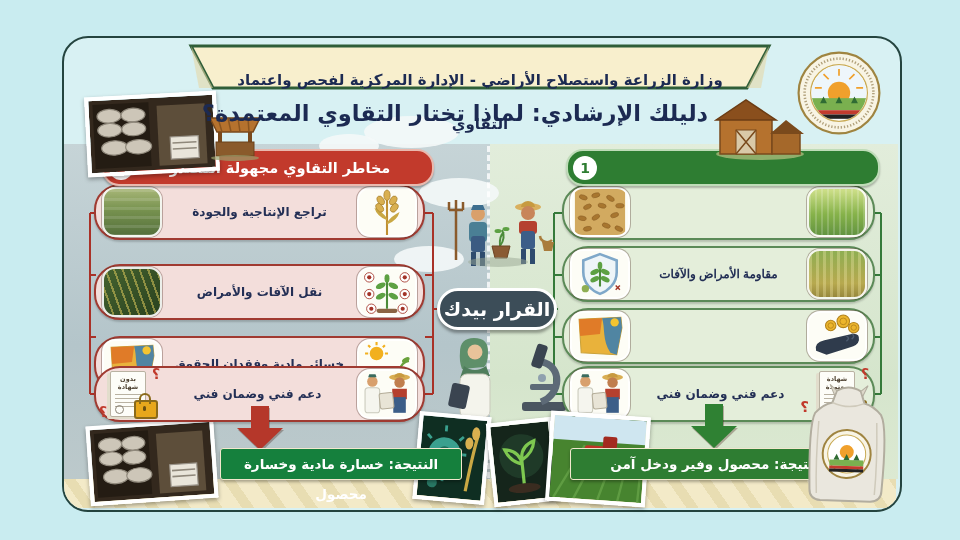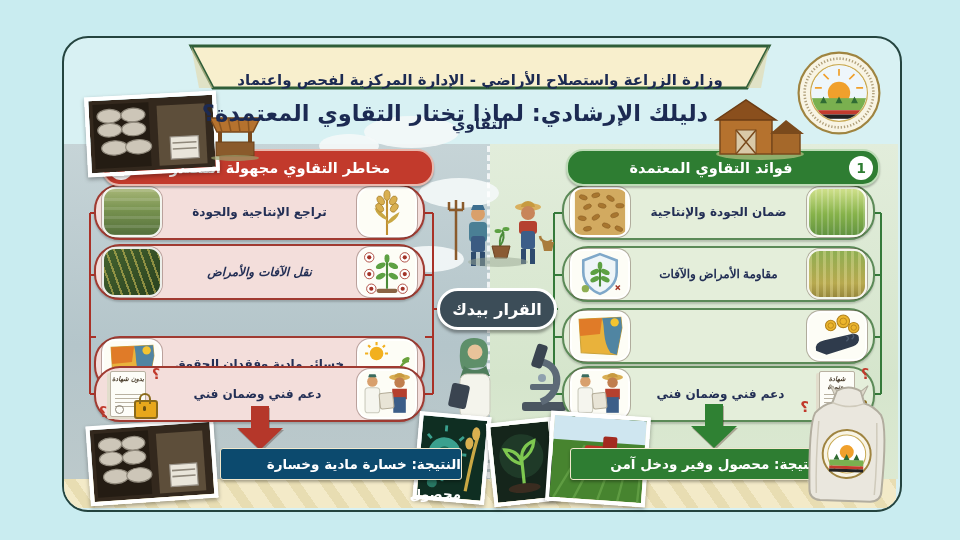--- a/index.html
+++ b/index.html
@@ -43,42 +43,42 @@
   .ph-diseased{background:linear-gradient(135deg,#44622f,#2a421f);}
   .ph-diseased:after{content:"";position:absolute;inset:0;background:repeating-linear-gradient(70deg,rgba(214,196,90,.55) 0 2px,transparent 2px 8px);}
   .ph-rice{background:linear-gradient(180deg,#cfe08a,#86b24a 55%,#639441);}
   .ph-rice:after{content:"";position:absolute;inset:0;background:repeating-linear-gradient(90deg,rgba(255,255,255,.18) 0 2px,transparent 2px 6px);}
   .ph-wheat2{background:linear-gradient(180deg,#8fae52,#b7a94f 70%,#97883d);}
   .ph-wheat2:after{content:"";position:absolute;inset:0;background:repeating-linear-gradient(90deg,rgba(250,240,180,.3) 0 3px,transparent 3px 7px);}
 
   
   .cert{width:56px;height:48px;position:relative;flex:0 0 auto;}
   .cert-card{position:absolute;left:8px;top:1px;width:34px;height:44px;background:#fdfdf8;border:1px solid #b9b2a2;border-radius:2px;box-shadow:-3px 2px 0 #e2ddcc;}
-  .cert-label{font-size:6.5px;font-weight:800;color:#4d4130;text-align:center;padding-top:3px;line-height:1.25;direction:rtl;font-style:italic;}
+  .cert-label{font-size:6.5px;font-weight:800;color:#4d4130;text-align:center;padding-top:3px;line-height:1.25;direction:rtl;}
   .cert-lines{position:absolute;left:4px;right:4px;top:22px;height:14px;background:repeating-linear-gradient(180deg,#b9b2a2 0 1px,transparent 1px 4px);}
   .cert-stamp{position:absolute;left:4px;bottom:2px;width:7px;height:7px;border:1px solid #8a8375;border-radius:50%;}
   .lock{position:absolute;right:0;bottom:-1px;width:20px;height:15px;background:#e7a71c;border:2px solid #8a6a1a;border-radius:3px;z-index:2;}
   .lock:before{content:"";position:absolute;left:3px;top:-9px;width:8px;height:9px;border:2.5px solid #8a6a1a;border-bottom:none;border-radius:6px 6px 0 0;}
   .lock:after{content:"";position:absolute;left:7px;top:4px;width:3px;height:5px;background:#6a4f10;border-radius:2px;}
   .qmark{position:absolute;color:#c1392b;font-weight:800;font-size:14px;z-index:3;}
   .row-q{position:absolute;font-weight:800;color:#c1392b;font-size:15px;z-index:11;}
 
   
-  .badge{position:absolute;left:437px;top:288px;width:120px;height:42px;background:#3c4d58;border:3px solid #fff;border-radius:24px;box-sizing:border-box;display:flex;align-items:center;justify-content:center;color:#fff;font-size:16px;font-weight:800;direction:rtl;z-index:14;box-shadow:0 3px 3px rgba(0,0,0,.35);}
+  .badge{position:absolute;left:437px;top:288px;width:120px;height:42px;background:#3c4d58;border:3px solid #fff;border-radius:24px;box-sizing:border-box;display:flex;align-items:center;justify-content:center;color:#fff;font-size:19px;font-weight:800;direction:rtl;z-index:14;box-shadow:0 3px 3px rgba(0,0,0,.35);}
 
   
   .dn-arrow{position:absolute;width:46px;height:46px;z-index:12;filter:drop-shadow(1px 2px 0 rgba(60,20,10,.3));}
   .dn-arrow .shaft{position:absolute;left:14px;top:0;width:18px;height:22px;background:currentColor;}
   .dn-arrow .head{position:absolute;left:0;top:22px;width:0;height:0;border-left:23px solid transparent;border-right:23px solid transparent;border-top:22px solid currentColor;}
   .dn-arrow.red{color:#b5372a;left:237px;top:406px;}
   .dn-arrow.green{color:#2f8133;left:691px;top:404px;}
 
   
   .result{position:absolute;top:448px;height:30px;line-height:30px;text-align:center;color:#fff;font-size:13.5px;font-weight:800;direction:rtl;border-radius:3px;z-index:13;border:1px solid #f1e8cd;box-shadow:0 2px 3px rgba(0,0,0,.3);}
-  .result.red{left:220px;width:240px;background:#0c4a6e;text-align:right;}
+  .result.red{left:220px;width:240px;background:#15803d;}
   .result.green{left:570px;width:292px;background:#2e7d32;}
 
   
   .photo{position:absolute;border:4px solid #fff;box-shadow:0 2px 4px rgba(0,0,0,.35);overflow:hidden;z-index:9;}
   .photo svg{display:block;width:100%;height:100%;}
 
   .figure{position:absolute;z-index:8;}
   .logo{position:absolute;left:796px;top:50px;width:86px;height:86px;z-index:21;}
   .bag{position:absolute;left:800px;top:382px;width:94px;height:126px;z-index:15;transform:rotate(2deg);}
 </style>
@@ -193,21 +193,21 @@
           <ellipse cx="20" cy="6" rx="3" ry="5"></ellipse>
             <ellipse cx="14" cy="11" rx="3" ry="4.6" transform="rotate(-30 14 11)"></ellipse>
           <ellipse cx="26" cy="11" rx="3" ry="4.6" transform="rotate(30 26 11)"></ellipse>
           <ellipse cx="13" cy="18" rx="3" ry="4.6" transform="rotate(-35 13 18)"></ellipse>
           <ellipse cx="27" cy="18" rx="3" ry="4.6" transform="rotate(35 27 18)"></ellipse>
         </g>
       </svg>
     </div>
   </div>
 
-  <div class="row redside" style="top:244px;font-style:italic;">
+  <div class="row redside" style="top:264px;">
     <div class="thumb ph-diseased"></div>
     <div class="row-text" lang="ar">نقل الآفات والأمراض</div>
     <div class="thumb">
       <svg viewBox="0 0 48 44">
         <rect x="14" y="38" width="20" height="4" rx="2" fill="#8a6444"></rect>
         <path d="M24 38 V10" stroke="#4c8b3a" stroke-width="2" fill="none"></path>
         <g fill="#5da143">
             <ellipse cx="18" cy="16" rx="5" ry="2.6" transform="rotate(-25 18 16)"></ellipse>
             <ellipse cx="30" cy="16" rx="5" ry="2.6" transform="rotate(25 30 16)"></ellipse>
             <ellipse cx="18" cy="26" rx="5" ry="2.6" transform="rotate(-25 18 26)"></ellipse>
@@ -285,21 +285,20 @@
     </div>
   </div>
 
   <div class="dn-arrow red">
       <div class="shaft"></div>
       <div class="head"></div>
     </div>
   <div class="result red" lang="ar">النتيجة: خسارة مادية وخسارة محصول</div>
 
   <div class="pill green">
-    <div class="pill-label" lang="ar">فوائد التقاوي المعتمدة</div>
     <div class="num">1</div>
   </div>
 
   <div class="row greenside" style="top:184px;">
     <div class="thumb">
       <svg viewBox="0 0 48 44">
         <rect width="48" height="44" fill="#d2aa60"></rect>
         <g fill="#a8762f" stroke="#8a5f26" stroke-width=".5">
           <ellipse cx="8" cy="8" rx="4" ry="2.2" transform="rotate(20 8 8)"></ellipse>
             <ellipse cx="20" cy="6" rx="4" ry="2.2" transform="rotate(-15 20 6)"></ellipse>
@@ -309,21 +308,20 @@
             <ellipse cx="26" cy="16" rx="4" ry="2.2" transform="rotate(15 26 16)"></ellipse>
             <ellipse cx="38" cy="25" rx="4" ry="2.2" transform="rotate(-20 38 25)"></ellipse>
           <ellipse cx="7" cy="28" rx="4" ry="2.2" transform="rotate(10 7 28)"></ellipse>
             <ellipse cx="20" cy="27" rx="4" ry="2.2" transform="rotate(-30 20 27)"></ellipse>
             <ellipse cx="30" cy="35" rx="4" ry="2.2" transform="rotate(20 30 35)"></ellipse>
           <ellipse cx="12" cy="38" rx="4" ry="2.2" transform="rotate(-10 12 38)"></ellipse>
             <ellipse cx="42" cy="38" rx="4" ry="2.2" transform="rotate(25 42 38)"></ellipse>
         </g>
       </svg>
     </div>
-    <div class="row-text" lang="ar">ضمان الجودة والإنتاجية</div>
     <div class="thumb ph-rice"></div>
   </div>
 
   <div class="row greenside" style="top:246px;font-family:Liberation Serif, serif;">
     <div class="thumb">
       <svg viewBox="0 0 44 44">
         <path d="M22 3 L38 9 V20 C38 31 30 38 22 41 C14 38 6 31 6 20 V9 Z" fill="#eef5f8" stroke="#7fa8c9" stroke-width="2.5"></path>
         <path d="M22 34 V16" stroke="#4c8b3a" stroke-width="2" fill="none"></path>
         <g fill="#5da143">
             <ellipse cx="17" cy="20" rx="4.5" ry="2.4" transform="rotate(-25 17 20)"></ellipse>

